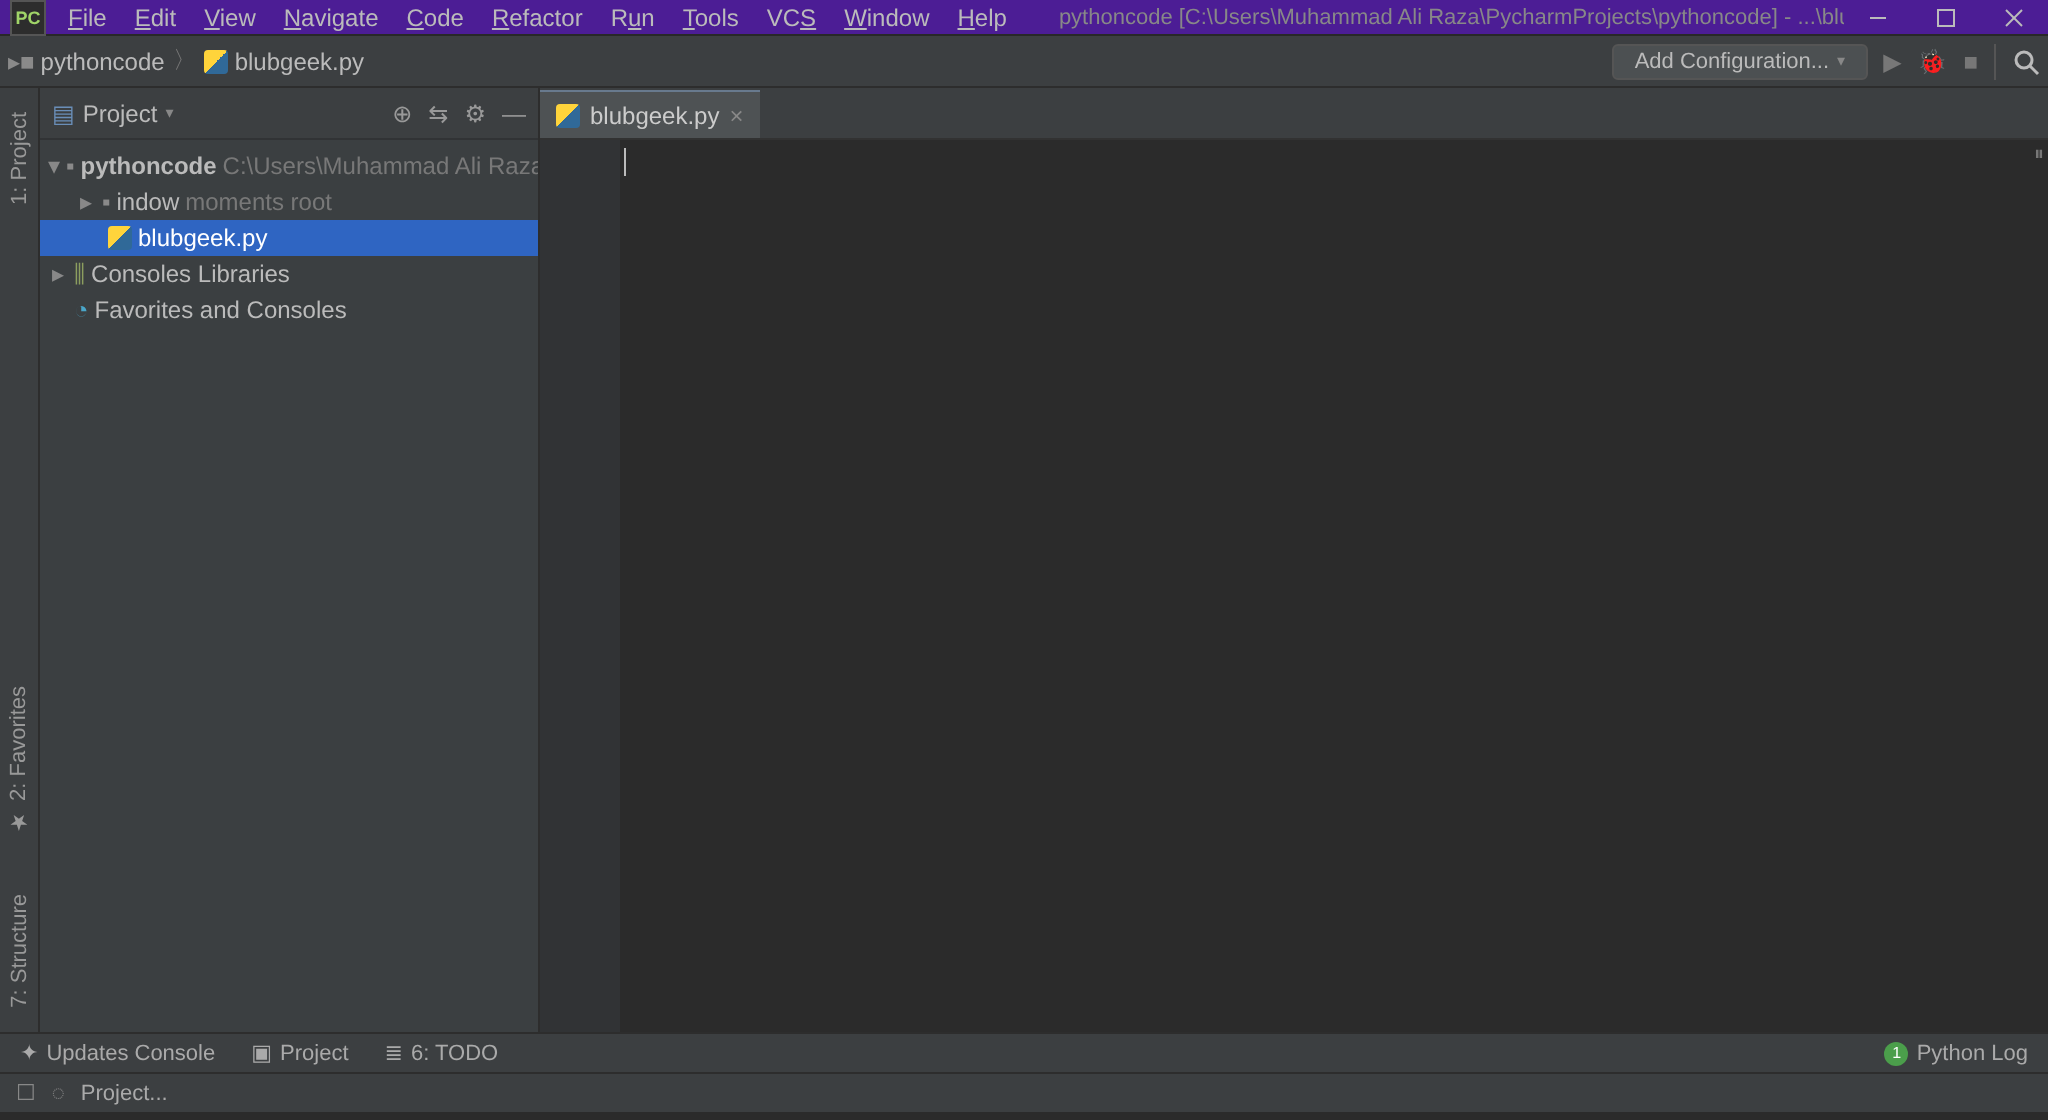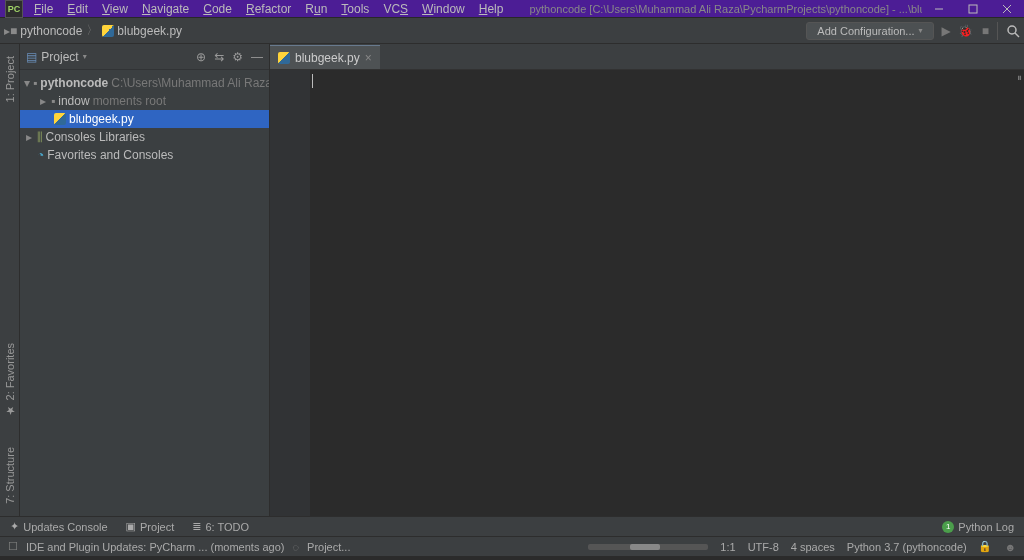--- a/index.html
+++ b/index.html
@@ -224,28 +224,16 @@
   </div>
   <div class="bottom-right">
     <span class="badge-green">1</span>
     <span>Python Log</span>
   </div>
 </div>
 
 <div class="status-bar">
   <div class="status-left">
     <span style="color:#888">☐</span>
-    <span>IDE and Plugin Updates: PyCharm ... (moments ago)</span>
     <span style="color:#888">◌</span>
     <span>Project...</span>
   </div>
-  <div class="status-right">
-    <div class="status-progress">
-      <div class="status-progress-fill"></div>
-    </div>
-    <span>1:1</span>
-    <span>UTF-8</span>
-    <span>4 spaces</span>
-    <span>Python 3.7 (pythoncode)</span>
-    <span class="lock-icon">🔒</span>
-    <span style="color:#777">☻</span>
-  </div>
 </div>
 
 </body></html>

